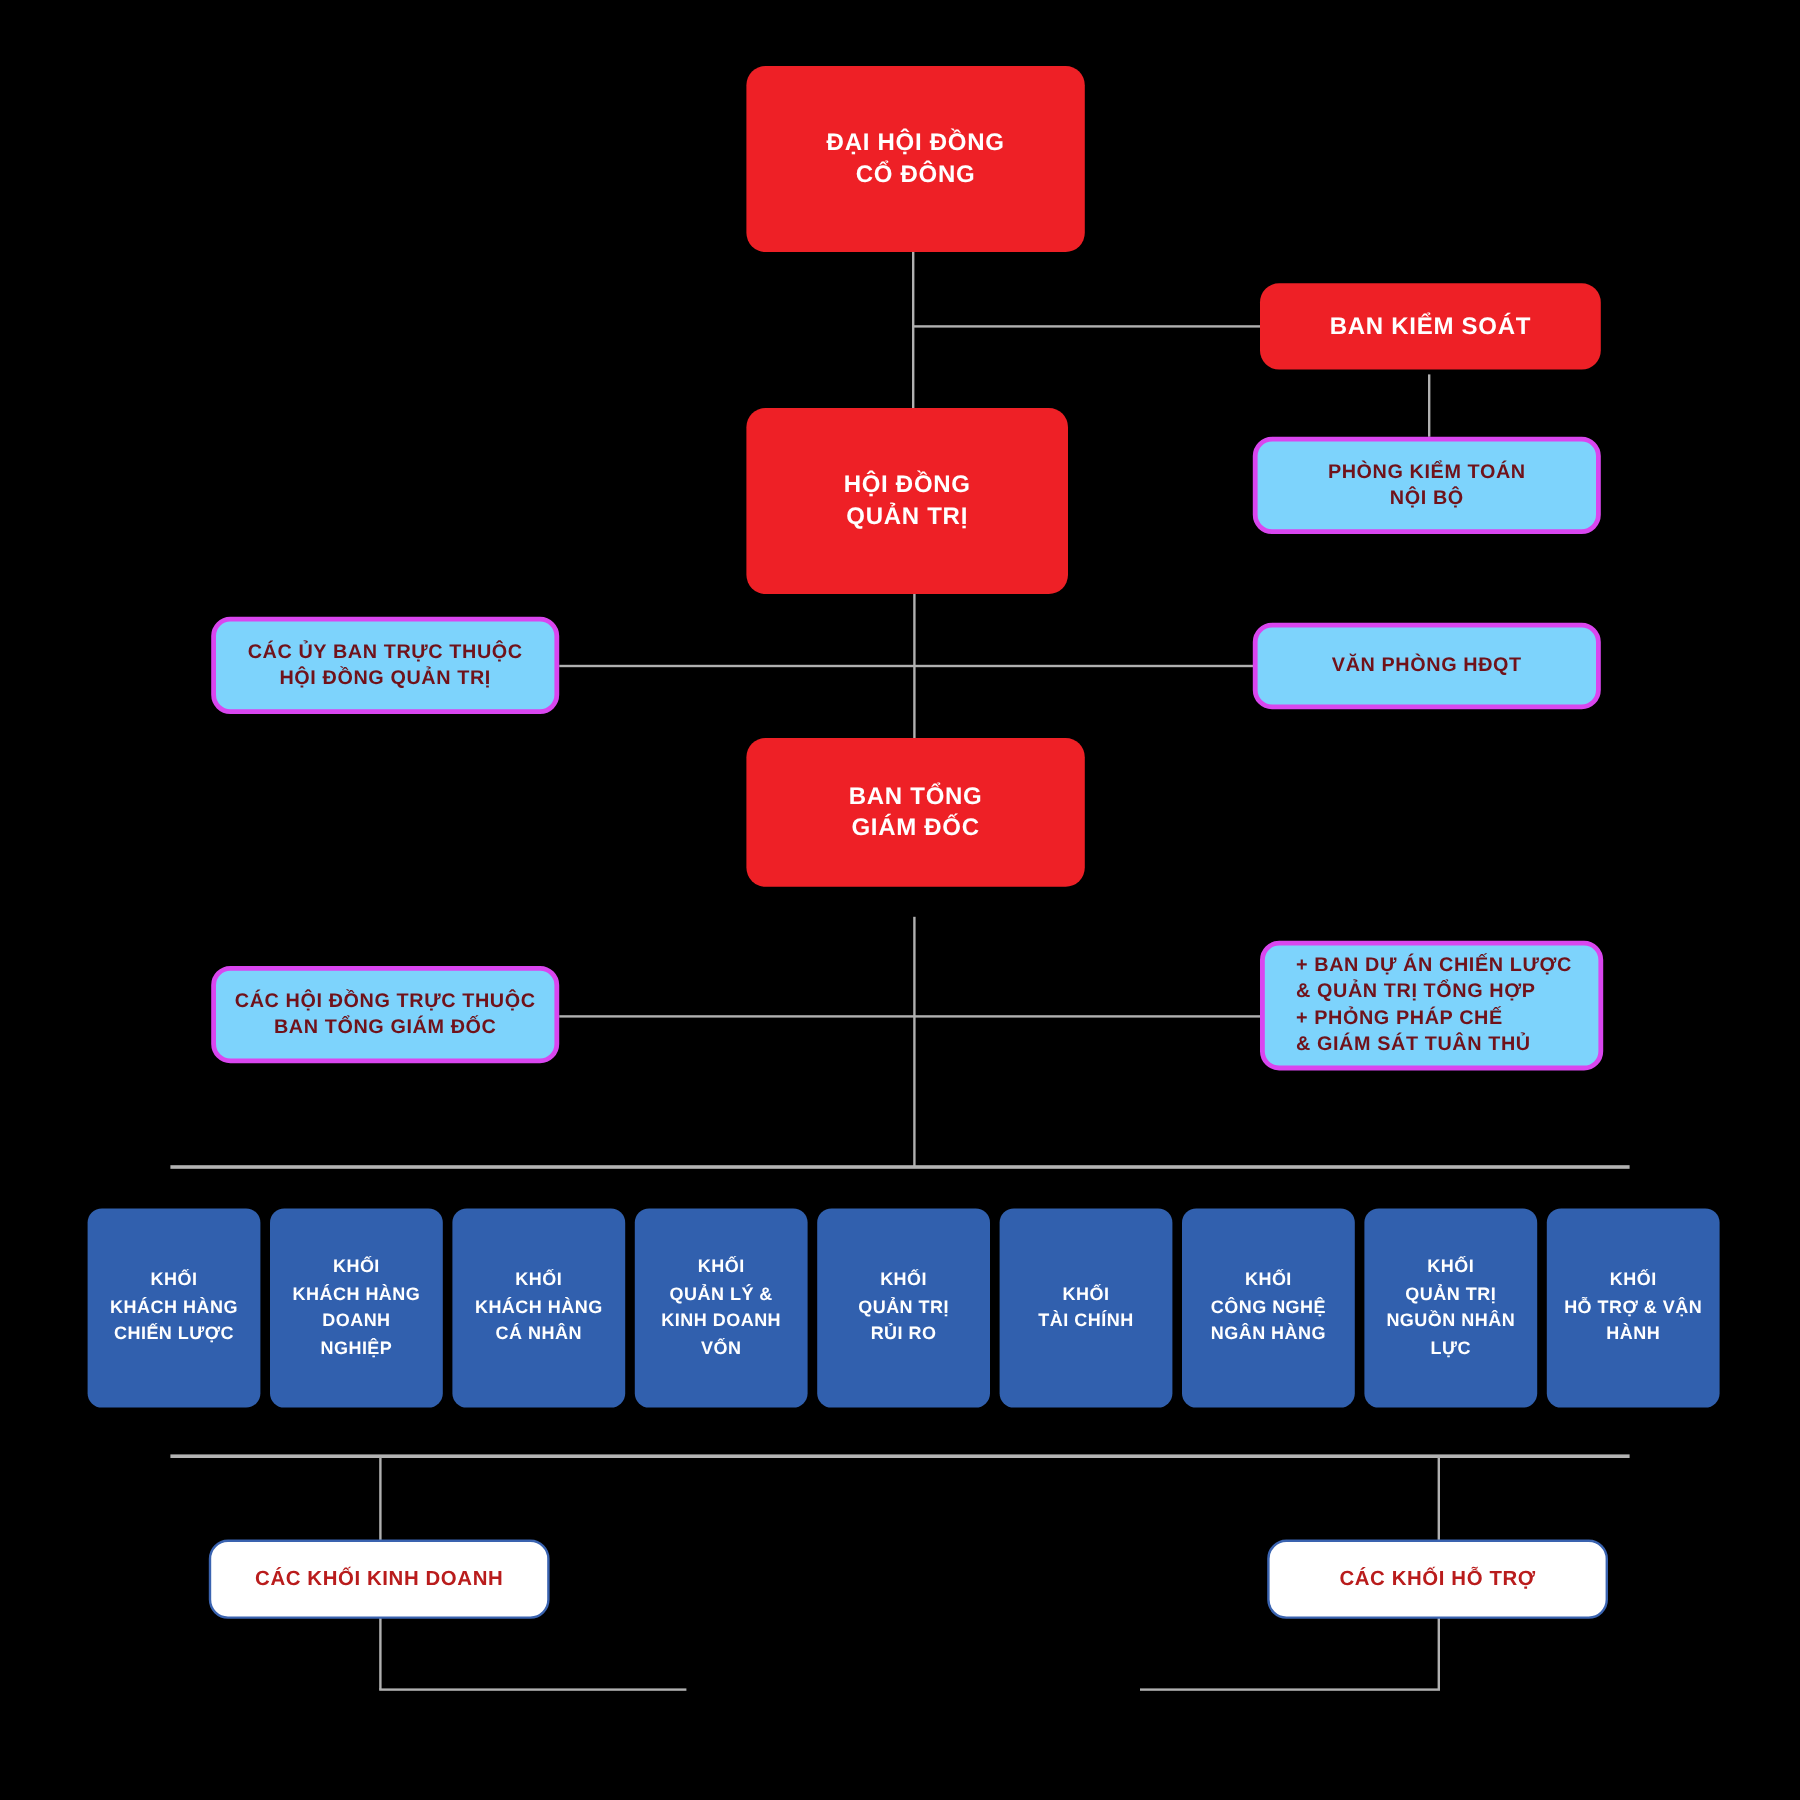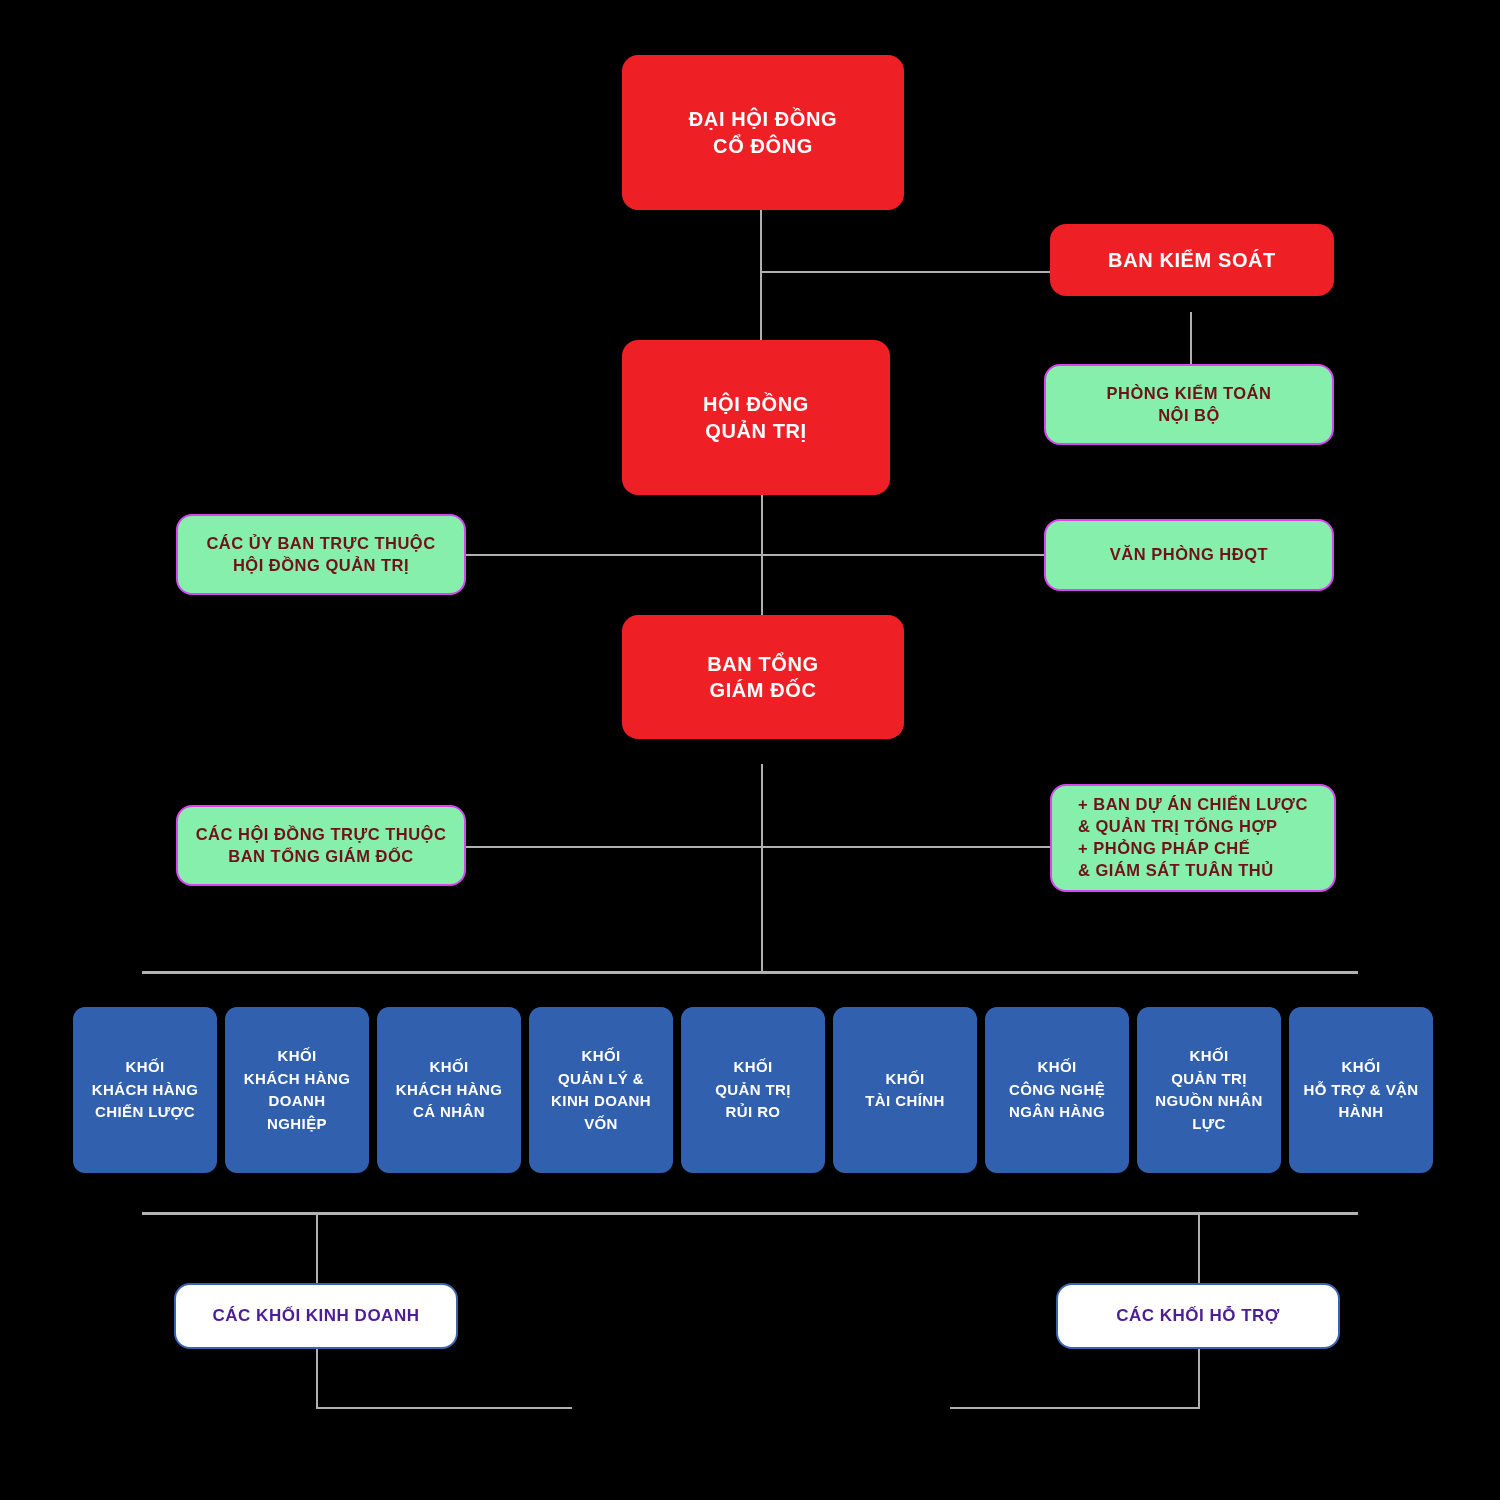--- a/index.html
+++ b/index.html
@@ -49,22 +49,22 @@
     background: #ee2026;
     color: #ffffff;
     font-weight: 700;
     font-size: 20px;
     border-radius: 16px;
     letter-spacing: 0.6px;
   }
 
   
   .node.white-red {
-    background: #86efac;
-    border: 2px solid #d946ef;
+    background: #7dd3fc;
+    border: 4px solid #d946ef;
     color: #70121a;
     font-weight: 700;
     font-size: 16.5px;
     border-radius: 16px;
     letter-spacing: 0.5px;
   }
   .node.white-red.left-text {
     justify-content: flex-start;
     text-align: left;
     padding-left: 26px;
@@ -79,21 +79,21 @@
     border-radius: 12px;
     letter-spacing: 0.4px;
     line-height: 1.5;
     padding: 4px;
   }
 
   
   .node.white-blue {
     background: #ffffff;
     border: 2px solid #3a63b0;
-    color: #4c1d95;
+    color: #b91c1c;
     font-weight: 700;
     font-size: 17px;
     border-radius: 16px;
     letter-spacing: 0.5px;
   }
 
   .nodetext { display: block; }
 </style>
 </head>
 <body>
@@ -129,21 +129,21 @@
   <div class="line v" style="left:316px; top:1348px; height:60px;"></div>
   <div class="line h" style="left:316px; top:1407px; width:256px;"></div>
 
   <div class="line v" style="left:1198px; top:1348px; height:60px;"></div>
   <div class="line h" style="left:950px; top:1407px; width:250px;"></div>
 
   <div class="node red" style="left:622px; top:55px; width:282px; height:155px;">
     <span class="nodetext">ĐẠI HỘI ĐỒNG<br>CỔ ĐÔNG</span>
   </div>
 
-  <div class="node red" style="left:1050px; top:224px; width:284px; height:72px;">
+  <div class="node red" style="left:1050px; top:236px; width:284px; height:72px;">
     <span class="nodetext">BAN KIỂM SOÁT</span>
   </div>
 
   <div class="node white-red" style="left:1044px; top:364px; width:290px; height:81px;">
     <span class="nodetext">PHÒNG KIỂM TOÁN<br>NỘI BỘ</span>
   </div>
 
   <div class="node red" style="left:622px; top:340px; width:268px; height:155px;">
     <span class="nodetext">HỘI ĐỒNG<br>QUẢN TRỊ</span>
   </div>

